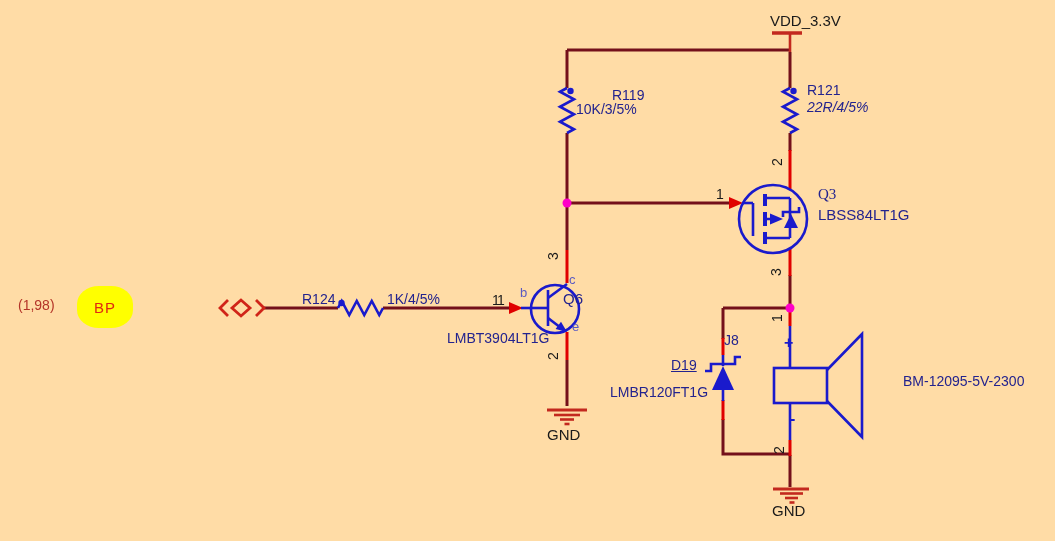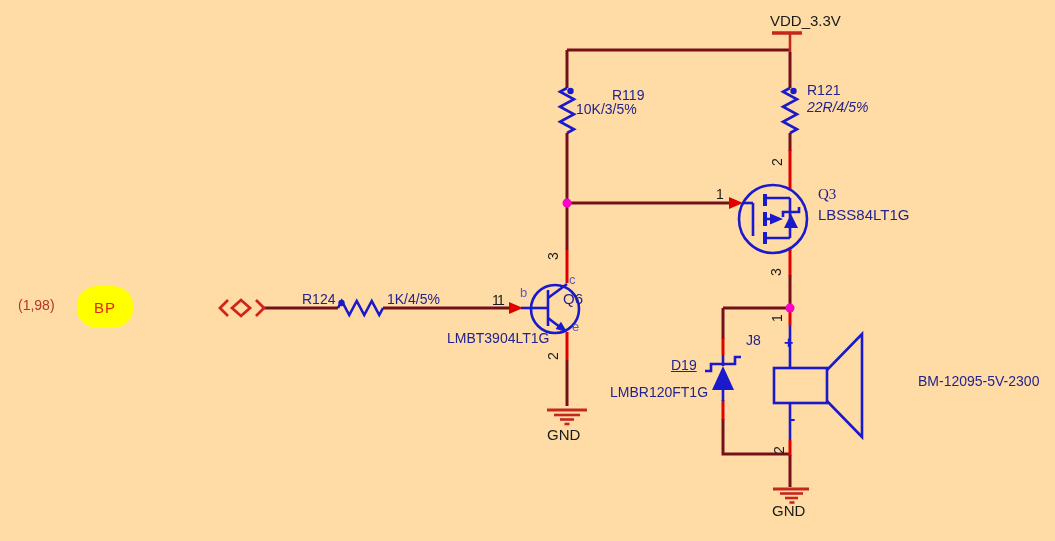--- a/index.html
+++ b/index.html
@@ -177,23 +177,23 @@
   <div class="lbl big" style="left:818px; top:207px;">LBSS84LT1G</div>
   <div class="lbl pinnum" style="left:716px; top:187px;">1</div>
   <div class="lbl pinnum rot" style="left:778px; top:162px;">2</div>
   <div class="lbl pinnum rot" style="left:777px; top:272px;">3</div>
 
   <div class="lbl pinnum" style="left:497px; top:293px;">1</div>
 
   <div class="lbl" style="left:671px; top:358px;text-decoration:underline;">D19</div>
   <div class="lbl" style="left:610px; top:385px;text-align:right;">LMBR120FT1G</div>
 
-  <div class="lbl" style="left:746px; top:333px;">J8</div>
+  <div class="lbl" style="left:724px; top:333px;">J8</div>
   <div class="lbl pol" style="left:784px; top:334px;">+</div>
   <div class="lbl pol" style="left:790px; top:410px;">-</div>
   <div class="lbl pinnum rot" style="left:778px; top:318px;">1</div>
   <div class="lbl pinnum rot" style="left:780px; top:450px;">2</div>
-  <div class="lbl" style="left:903px; top:374px;margin-left:15px;">BM-12095-5V-2300</div>
+  <div class="lbl" style="left:903px; top:374px;">BM-12095-5V-2300</div>
 
   <div class="lbl black big" style="left:547px; top:427px;">GND</div>
   <div class="lbl black big" style="left:772px; top:503px;">GND</div>
 
 </div>
 
 </body></html>

